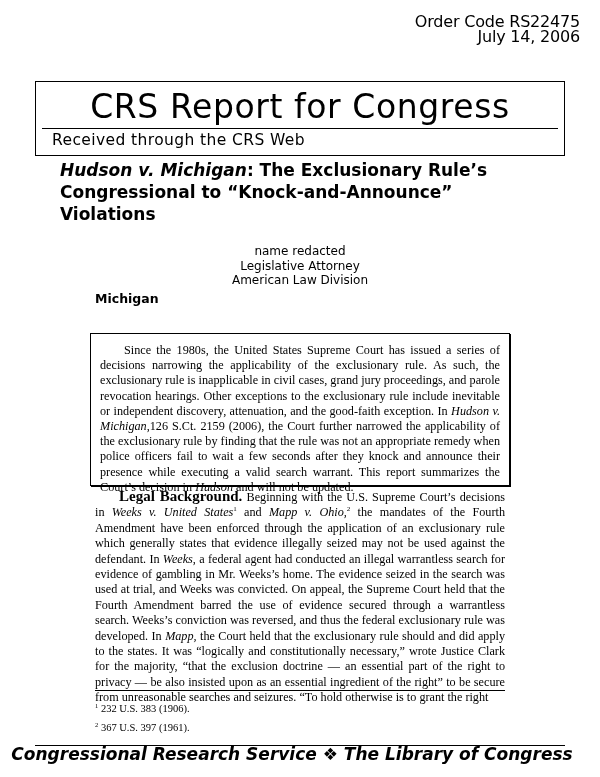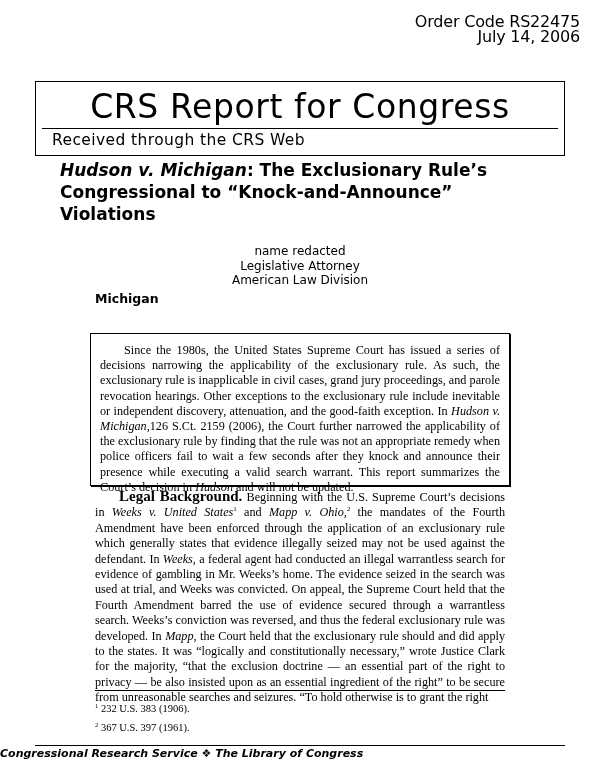--- a/index.html
+++ b/index.html
@@ -24,21 +24,21 @@
 
   #body-text { position: absolute; left: 95px; top: 489px; width: 410px; font-family: "Liberation Serif", "DejaVu Serif", serif; font-size: 12.2px; line-height: 15.4px; text-align: justify; margin: 0; text-indent: 24px; }
   .lead { font-family: Liberation Serif, serif; font-weight: bold; font-size: 15px; }
   sup { font-size: 7px; line-height: 0; vertical-align: super; }
 
   #footnote-rule { position: absolute; left: 95px; width: 410px; top: 690px; border-top: 1px solid #000; }
   #footnotes { position: absolute; left: 95px; top: 699px; font-family: "Liberation Serif", "DejaVu Serif", serif; font-size: 10.5px; line-height: 19px; }
   .fn sup { font-size: 6.5px; }
 
   #footer-rule { position: absolute; left: 35px; width: 530px; top: 745px; border-top: 1px solid #000; }
-  #footer-text { position: absolute; left: 0; right: 16px; top: 746px; text-align: left; font-family: "DejaVu Sans", sans-serif; font-weight: bold; font-style: italic; font-size: 11px; line-height: 16px; }
+  #footer-text { position: absolute; left: 0; right: 16px; top: 746px; text-align: center; font-family: "DejaVu Sans", sans-serif; font-weight: bold; font-style: italic; font-size: 17px; line-height: 16px; }
 </style>
 </head>
 <body>
 
 <div id="order-block">
   <div>Order Code RS22475</div>
   <div>July 14, 2006</div>
 </div>
 
 <div id="header-box">

